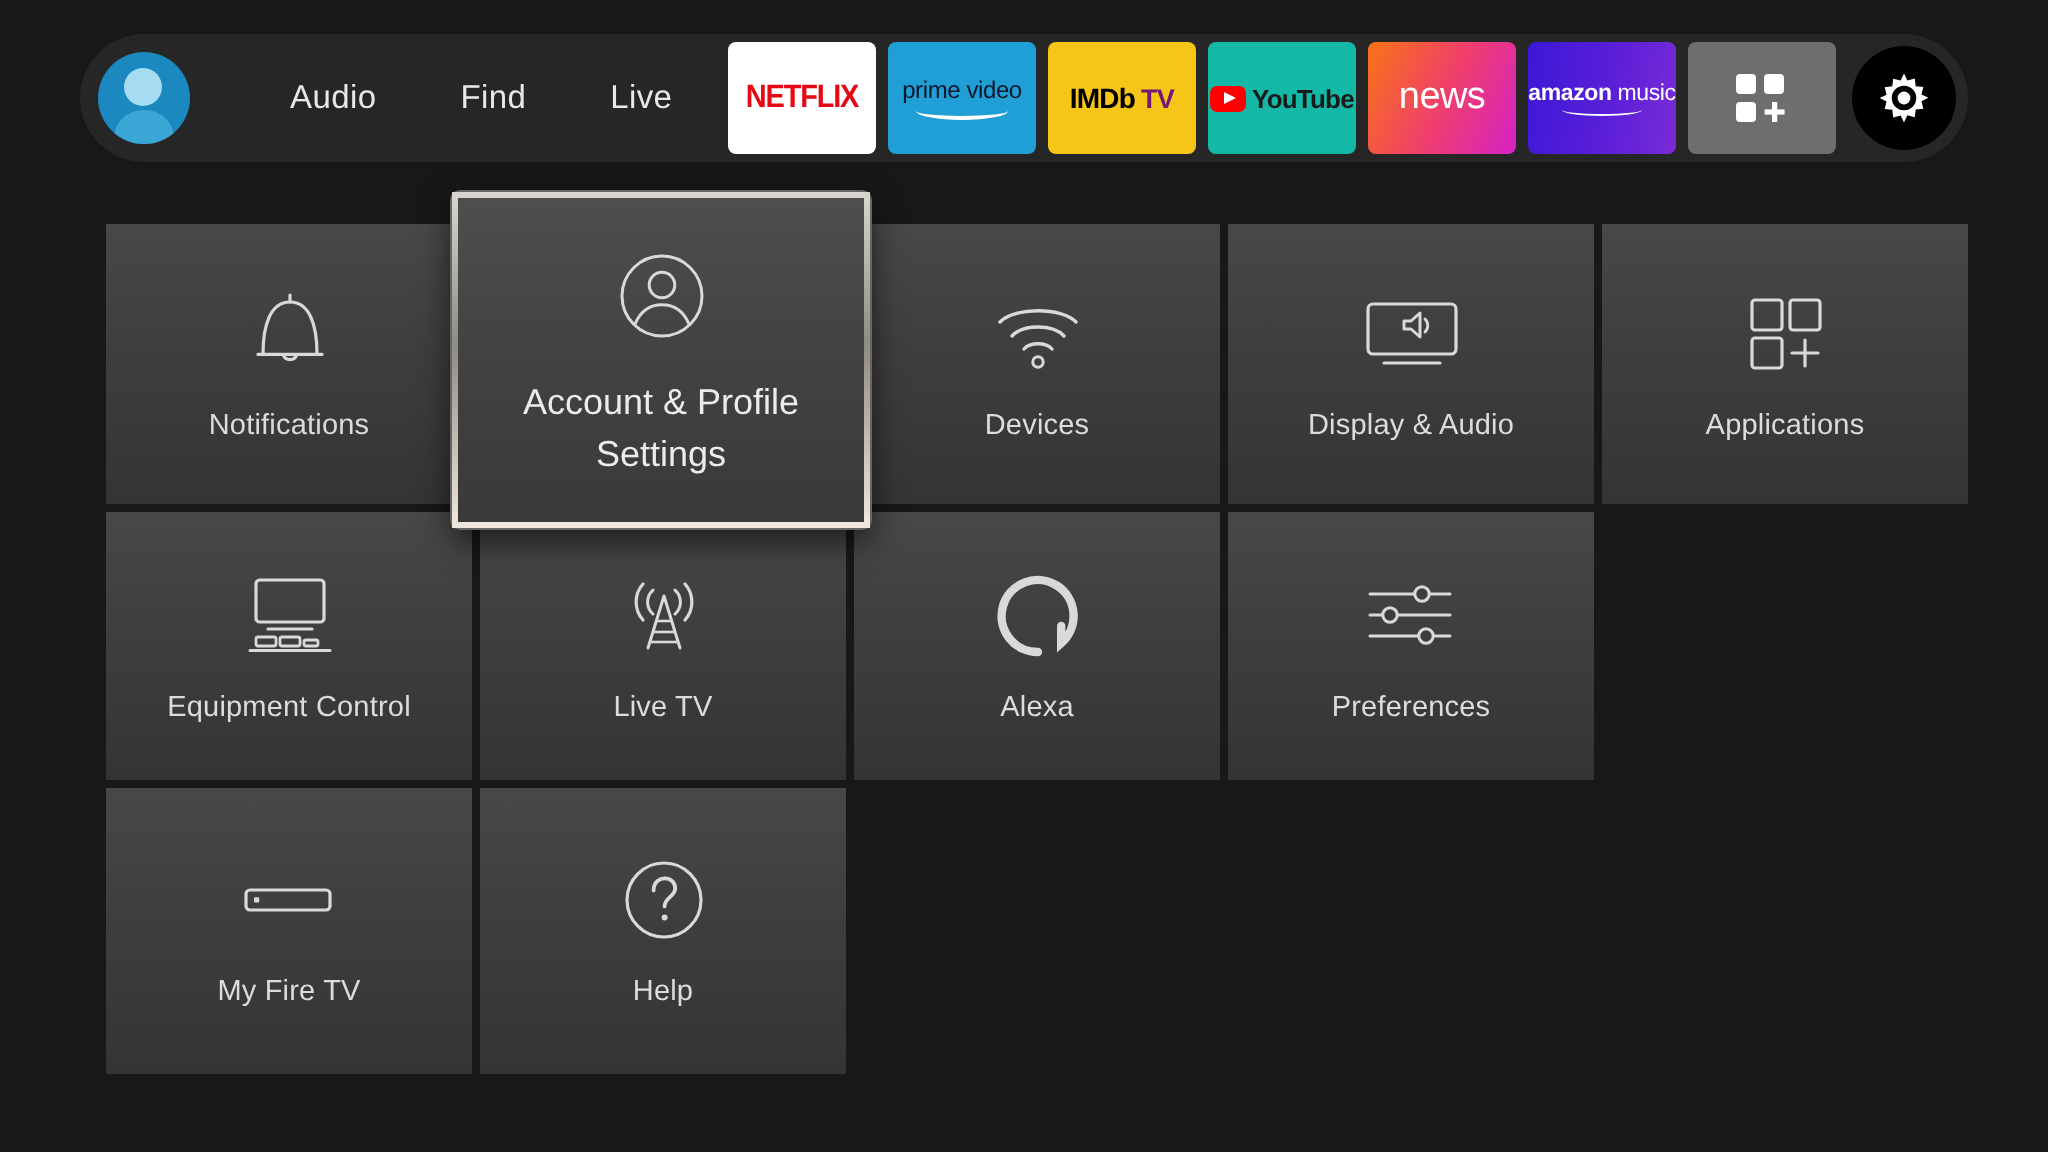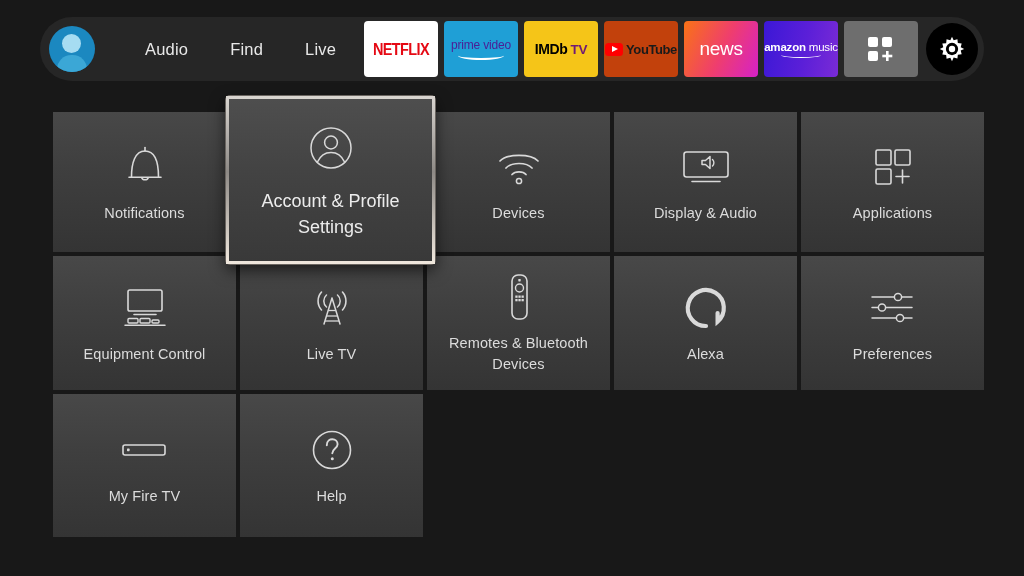--- a/index.html
+++ b/index.html
@@ -90,39 +90,39 @@
   .app-netflix .t {
     color: #e50914;
     font-size: 14.5px;
     font-weight: bold;
     letter-spacing: -0.6px;
     transform: scaleY(1.12);
     font-family: "Liberation Sans", sans-serif;
   }
 
   .app-prime { background: #1f9fd6; flex-direction: column; gap: 1px; }
-  .app-prime .t { color: #4c1d95; font-size: 12px; letter-spacing: -0.2px; }
+  .app-prime .t { color: #0f172a; font-size: 12px; letter-spacing: -0.2px; }
   .app-prime .smile {
     width: 46px; height: 9px;
     border-bottom: 2.2px solid #fff;
     border-radius: 0 0 50% 50%;
     margin-top: -2px;
   }
 
   .app-imdb { background: #f5c518; }
   .app-imdb .t1 {
     color: #000; font-size: 14px; font-weight: bold;
     letter-spacing: -0.4px;
   }
   .app-imdb .t2 {
     color: #701a75; font-size: 13.5px; font-weight: bold;
     margin-left: 3px; letter-spacing: -0.3px;
   }
 
-  .app-youtube { background: #c2410c; gap: 3px; }
+  .app-youtube { background: #14b8a6; gap: 3px; }
   .app-youtube .play {
     width: 18px; height: 13px;
     background: #ff0000;
     border-radius: 3.5px;
     position: relative;
   }
   .app-youtube .play::after {
     content: "";
     position: absolute;
     left: 6.5px; top: 3.2px;
@@ -386,36 +386,20 @@
             <path d="M28.5 9 A8 8 0 0 1 28.5 21" stroke="#d9d9d9" stroke-width="1.5" fill="none" stroke-linecap="round"></path>
             <path d="M23 12 L15 38 M23 12 L31 38" stroke="#d9d9d9" stroke-width="1.5" fill="none" stroke-linecap="round"></path>
             <line x1="19.2" y1="24.5" x2="26.8" y2="24.5" stroke="#d9d9d9" stroke-width="1.3"></line>
             <line x1="17.6" y1="30" x2="28.4" y2="30" stroke="#d9d9d9" stroke-width="1.3"></line>
             <line x1="16" y1="35" x2="30" y2="35" stroke="#d9d9d9" stroke-width="1.3"></line>
           </svg>
         </div>
         <div class="label">Live TV</div>
       </div>
 
-      <div class="tile">
-        <div class="icon">
-          <svg width="34" height="48" viewBox="0 0 34 48">
-            <rect x="10" y="2" width="15" height="44" rx="6" stroke="#d9d9d9" stroke-width="1.6" fill="none"></rect>
-            <rect x="16.3" y="6" width="2.4" height="2.4" rx="0.6" fill="#d9d9d9"></rect>
-            <circle cx="17.5" cy="15" r="4" stroke="#d9d9d9" stroke-width="1.4" fill="none"></circle>
-            <rect x="13.3" y="22.5" width="2.3" height="2.3" fill="#d9d9d9"></rect>
-            <rect x="16.4" y="22.5" width="2.3" height="2.3" fill="#d9d9d9"></rect>
-            <rect x="19.5" y="22.5" width="2.3" height="2.3" fill="#d9d9d9"></rect>
-            <rect x="13.3" y="26" width="2.3" height="2.3" fill="#d9d9d9"></rect>
-            <rect x="16.4" y="26" width="2.3" height="2.3" fill="#d9d9d9"></rect>
-            <rect x="19.5" y="26" width="2.3" height="2.3" fill="#d9d9d9"></rect>
-          </svg>
-        </div>
-        <div class="label">Remotes &amp; Bluetooth Devices</div>
-      </div>
 
       <div class="tile">
         <div class="icon">
           <svg width="44" height="44" viewBox="0 0 44 44">
             <path d="M22 40 A18 18 0 1 1 33.6 35.6 L33.6 27" stroke="#d9d9d9" stroke-width="4.2" fill="none" stroke-linecap="round"></path>
           </svg>
         </div>
         <div class="label">Alexa</div>
       </div>
 

